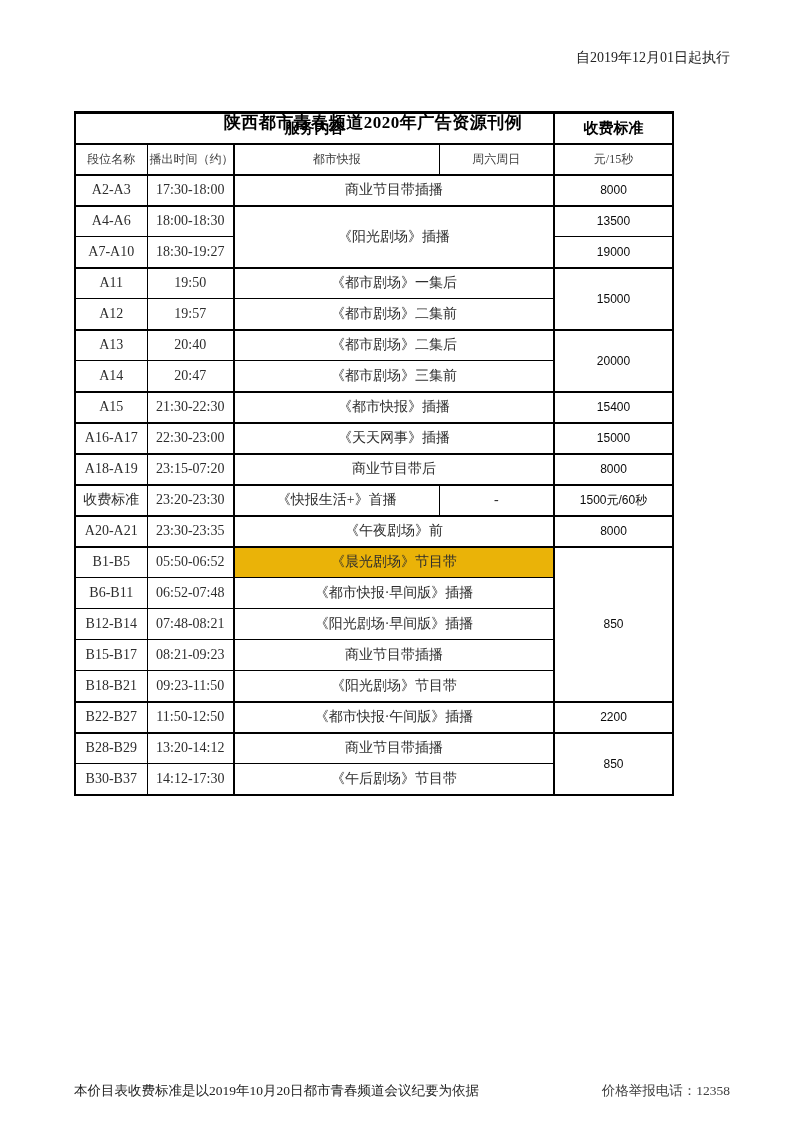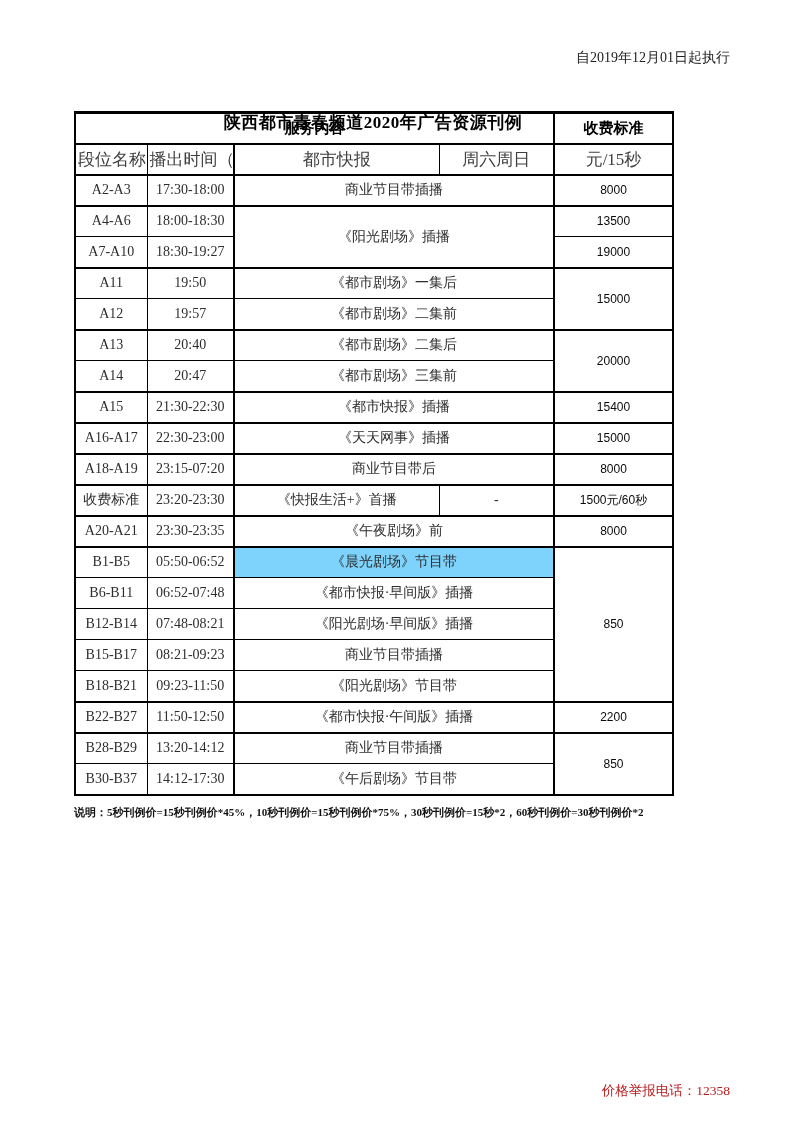--- a/index.html
+++ b/index.html
@@ -55,29 +55,29 @@
     white-space: nowrap;
   }
   table.rate-table td.bl2 { border-left-width: 2px; }
   table.rate-table td.bb2 { border-bottom-width: 2px; }
   table.rate-table td.group-head {
     font-weight: bold;
     font-size: 15px;
     color: #000000;
   }
   table.rate-table td.col-head {
-    font-size: 17px;
+    font-size: 12px;
     color: #3e3e3e;
   }
   table.rate-table td.price {
     font-family: "Liberation Sans", sans-serif;
     font-size: 12px;
     color: #0a0a0a;
   }
-  table.rate-table td.shaded { background: #7dd3fc; margin-left: 33px; }
+  table.rate-table td.shaded { background: #eab308; margin-left: 33px; }
   .pricing-note {
     position: absolute;
     top: 805px;
     left: 74px;
     width: 650px;
     font-size: 11px;
     font-weight: bold;
     color: #111111;
   }
   .footer-basis {
@@ -85,21 +85,21 @@
     top: 1082px;
     left: 74px;
     font-size: 13.5px;
     color: #222222;
   }
   .footer-hotline {
     position: absolute;
     top: 1082px;
     right: 64px;
     font-size: 13.5px;
-    color: #b91c1c;
+    color: #404040;
   }
 </style>
 </head>
 <body>
 
 <div class="page">
   <div class="effective-date">自2019年12月01日起执行</div>
   <div class="doc-title">陕西都市青春频道2020年广告资源刊例</div>
   <table class="rate-table">
       <colgroup>
@@ -229,15 +229,15 @@
           <td colspan="2" class="bl2">商业节目带插播</td>
           <td rowspan="2" class="bl2 price">850</td>
         </tr>
         <tr>
           <td>B30-B37</td>
           <td>14:12-17:30</td>
           <td colspan="2" class="bl2">《午后剧场》节目带</td>
         </tr>
       </tbody>
     </table>
-  <div class="pricing-note">说明：5秒刊例价=15秒刊例价*45%，10秒刊例价=15秒刊例价*75%，30秒刊例价=15秒*2，60秒刊例价=30秒刊例价*2</div>
+  <div class="footer-basis">本价目表收费标准是以2019年10月20日都市青春频道会议纪要为依据</div>
   <div class="footer-hotline">价格举报电话：12358</div>
 </div>
 
 </body></html>

